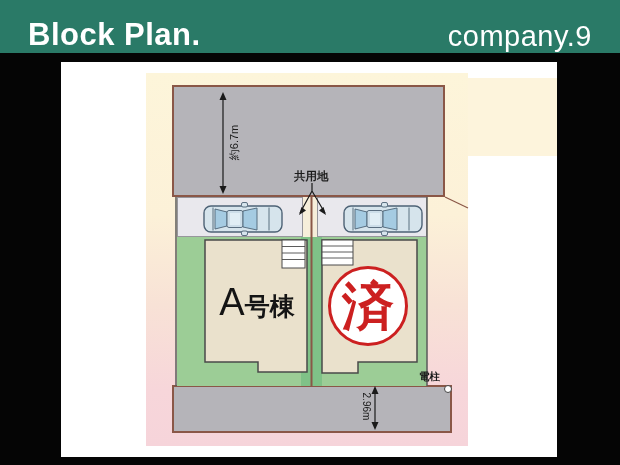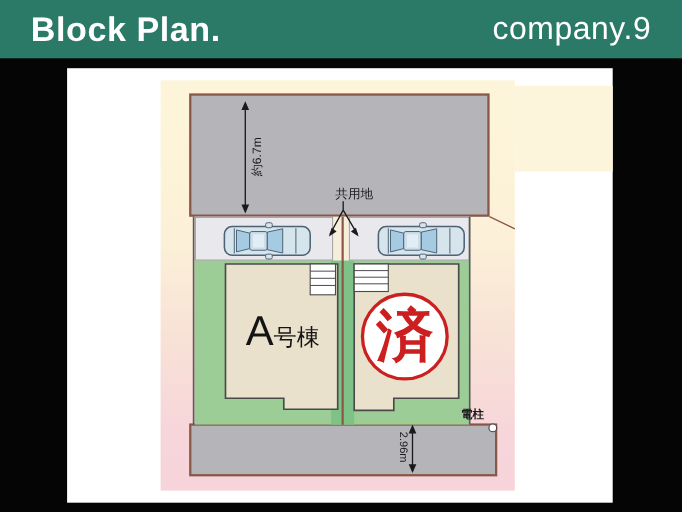--- a/index.html
+++ b/index.html
@@ -3,21 +3,21 @@
 <meta charset="utf-8">
 <style>
   html,body{margin:0;padding:0;background:#000;}
   #screen{
     position:relative;width:620px;height:465px;background:#050505;overflow:hidden;
     font-family:"Liberation Sans","DejaVu Sans",sans-serif;
   }
   
   #header{
     position:absolute;left:0;top:0;width:620px;height:53px;background:#2a7a67;
-    display:flex;align-items:center;justify-content:space-between;
+    display:flex;align-items:flex-end;justify-content:space-between;
     padding:0 28px;box-sizing:border-box;
   }
   #header .title{color:#fff;font-weight:bold;font-size:31px;letter-spacing:.5px;}
   #header .company{color:#fff;font-weight:normal;font-size:29px;letter-spacing:.5px;}
   
   #page{position:absolute;left:61px;top:62px;width:496px;height:395px;background:#fff;}
   
   #plan-bg{
     position:absolute;left:146px;top:73px;width:322px;height:373px;
     background:linear-gradient(180deg,#fdf5da 0%,#fcf1d8 38%,#f8e2d6 62%,#f7d6da 85%,#f6d4da 100%);
@@ -38,25 +38,25 @@
   #yard-b{left:312px;width:115px;}
   .yard-dark{position:absolute;top:237px;height:149px;background:#7fc287;}
   #yard-a-dark{left:301px;width:10px;}
   #yard-b-dark{left:312px;width:10px;}
   
   #overlay{position:absolute;left:0;top:0;width:620px;height:465px;pointer-events:none;}
   
   .dim-label{position:absolute;color:#1c1c1c;font-size:11px;text-align:center;white-space:nowrap;}
   #dim-top{left:204px;top:135px;width:60px;transform:rotate(-90deg);}
   #dim-bottom{left:341px;top:401px;width:50px;font-size:10px;transform:rotate(90deg);}
-  #shared-label{position:absolute;left:294px;top:169px;width:56px;text-align:center;color:#1c1c1c;font-size:11.5px;font-weight:400;}
+  #shared-label{position:absolute;left:294px;top:169px;width:56px;text-align:left;color:#1c1c1c;font-size:11.5px;font-weight:700;}
   
   #lot-a-label{position:absolute;left:209px;top:283px;width:96px;display:flex;align-items:baseline;justify-content:center;color:#141414;}
   #lot-a-label .main{font-size:38px;font-weight:500;line-height:1;}
-  #lot-a-label .sub{font-size:21px;font-weight:400;line-height:1;}
+  #lot-a-label .sub{font-size:25px;font-weight:700;line-height:1;}
   
   #sold-badge{
     position:absolute;left:328px;top:266px;width:80px;height:80px;border-radius:50%;
     background:#fff;border:3px solid #cc2020;box-sizing:border-box;
     display:flex;align-items:center;justify-content:center;
   }
   #sold-badge span{color:#cc2020;font-size:52px;font-weight:bold;line-height:1;}
   
   #pole-label{position:absolute;left:419px;top:370px;color:#1c1c1c;font-size:10.5px;font-weight:600;}
   #pole-dot{position:absolute;left:444px;top:385px;width:6px;height:6px;border-radius:50%;background:#fff;border:1px solid #444;box-sizing:content-box;}

